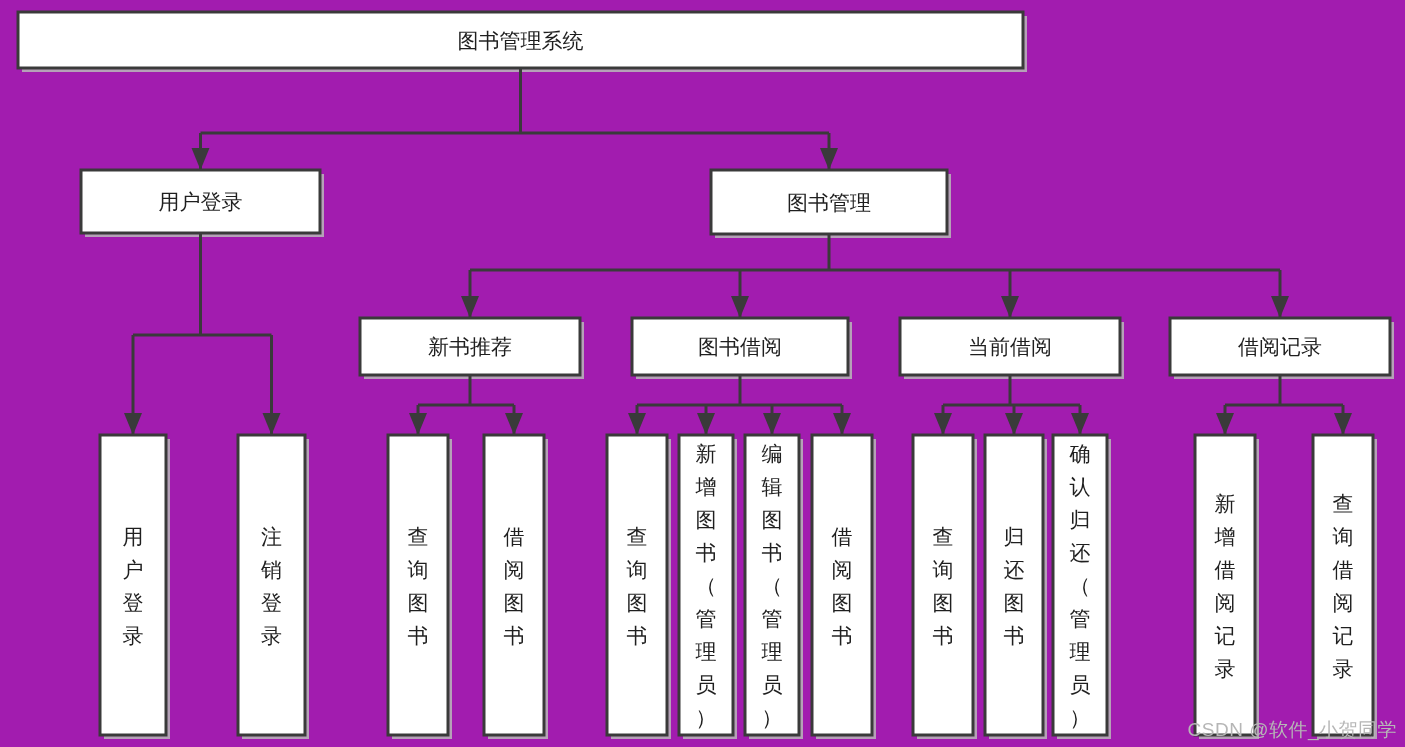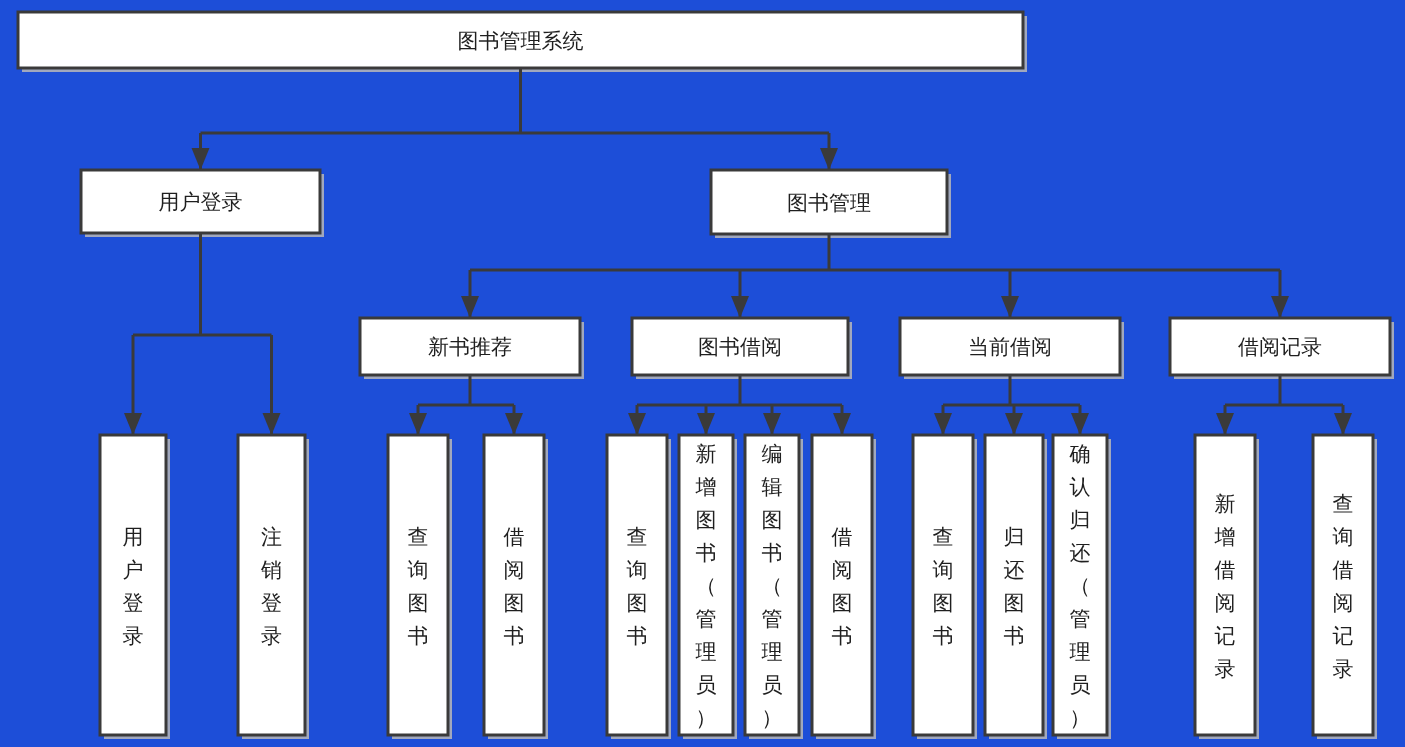--- a/index.html
+++ b/index.html
@@ -12,21 +12,21 @@
     width: 1405px;
     height: 747px;
     font-family: "Liberation Sans", "DejaVu Sans", sans-serif;
     overflow: hidden;
     position: relative;
   }
   #diagram-root {
     position: relative;
     width: 1405px;
     height: 747px;
-    background: #1d4ed8;
+    background: #a21caf;
   }
   svg.diagram-canvas {
     position: absolute;
     top: 0;
     left: 0;
     width: 1405px;
     height: 747px;
     display: block;
   }
   .node-box {
@@ -267,13 +267,14 @@
         <rect x="1195" y="435" width="60" height="300" class="node-box"></rect>
         <text x="1225" y="0" class="node-label-v"><tspan x="1225" y="502.5">新</tspan><tspan x="1225" y="535.5">增</tspan><tspan x="1225" y="568.5">借</tspan><tspan x="1225" y="601.5">阅</tspan><tspan x="1225" y="634.5">记</tspan><tspan x="1225" y="667.5">录</tspan></text>
       </g>
       <g>
         <rect x="1317" y="439" width="60" height="300" class="node-box-shadow"></rect>
         <rect x="1313" y="435" width="60" height="300" class="node-box"></rect>
         <text x="1343" y="0" class="node-label-v"><tspan x="1343" y="502.5">查</tspan><tspan x="1343" y="535.5">询</tspan><tspan x="1343" y="568.5">借</tspan><tspan x="1343" y="601.5">阅</tspan><tspan x="1343" y="634.5">记</tspan><tspan x="1343" y="667.5">录</tspan></text>
       </g>
     </svg>
 
+  <div class="watermark-text">CSDN @软件_小贺同学</div>
 </div>
 
 </body></html>

